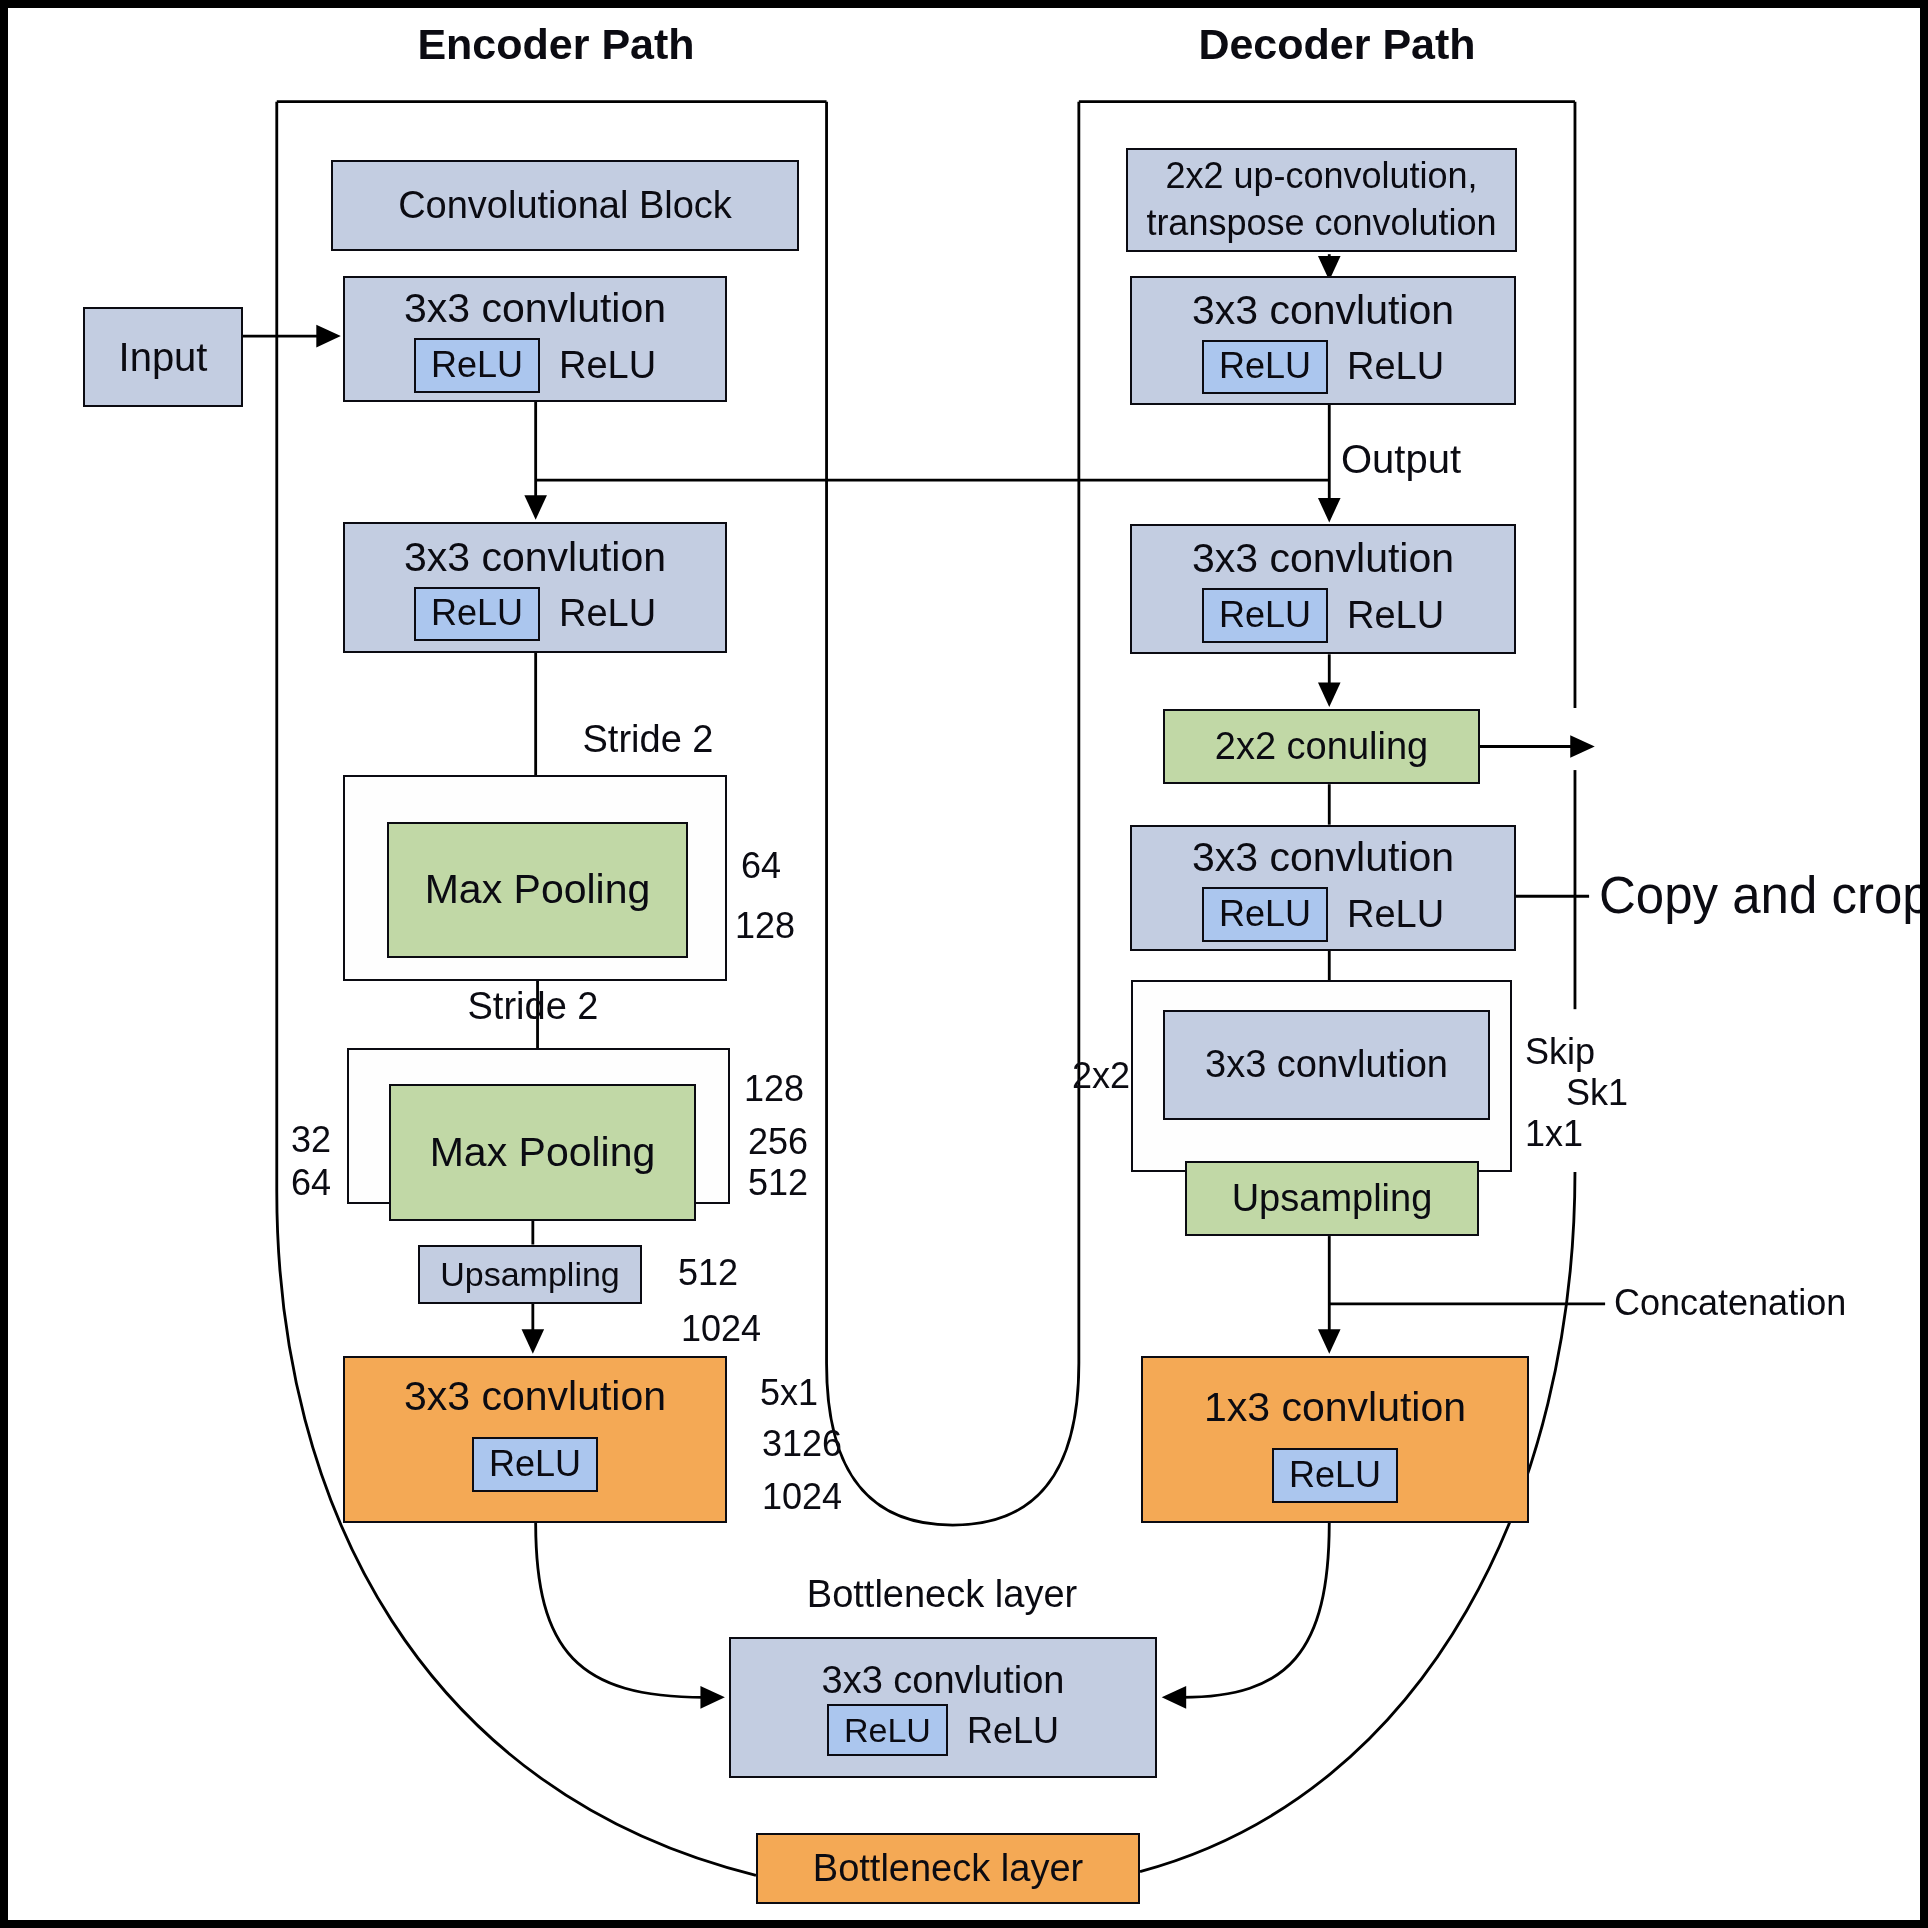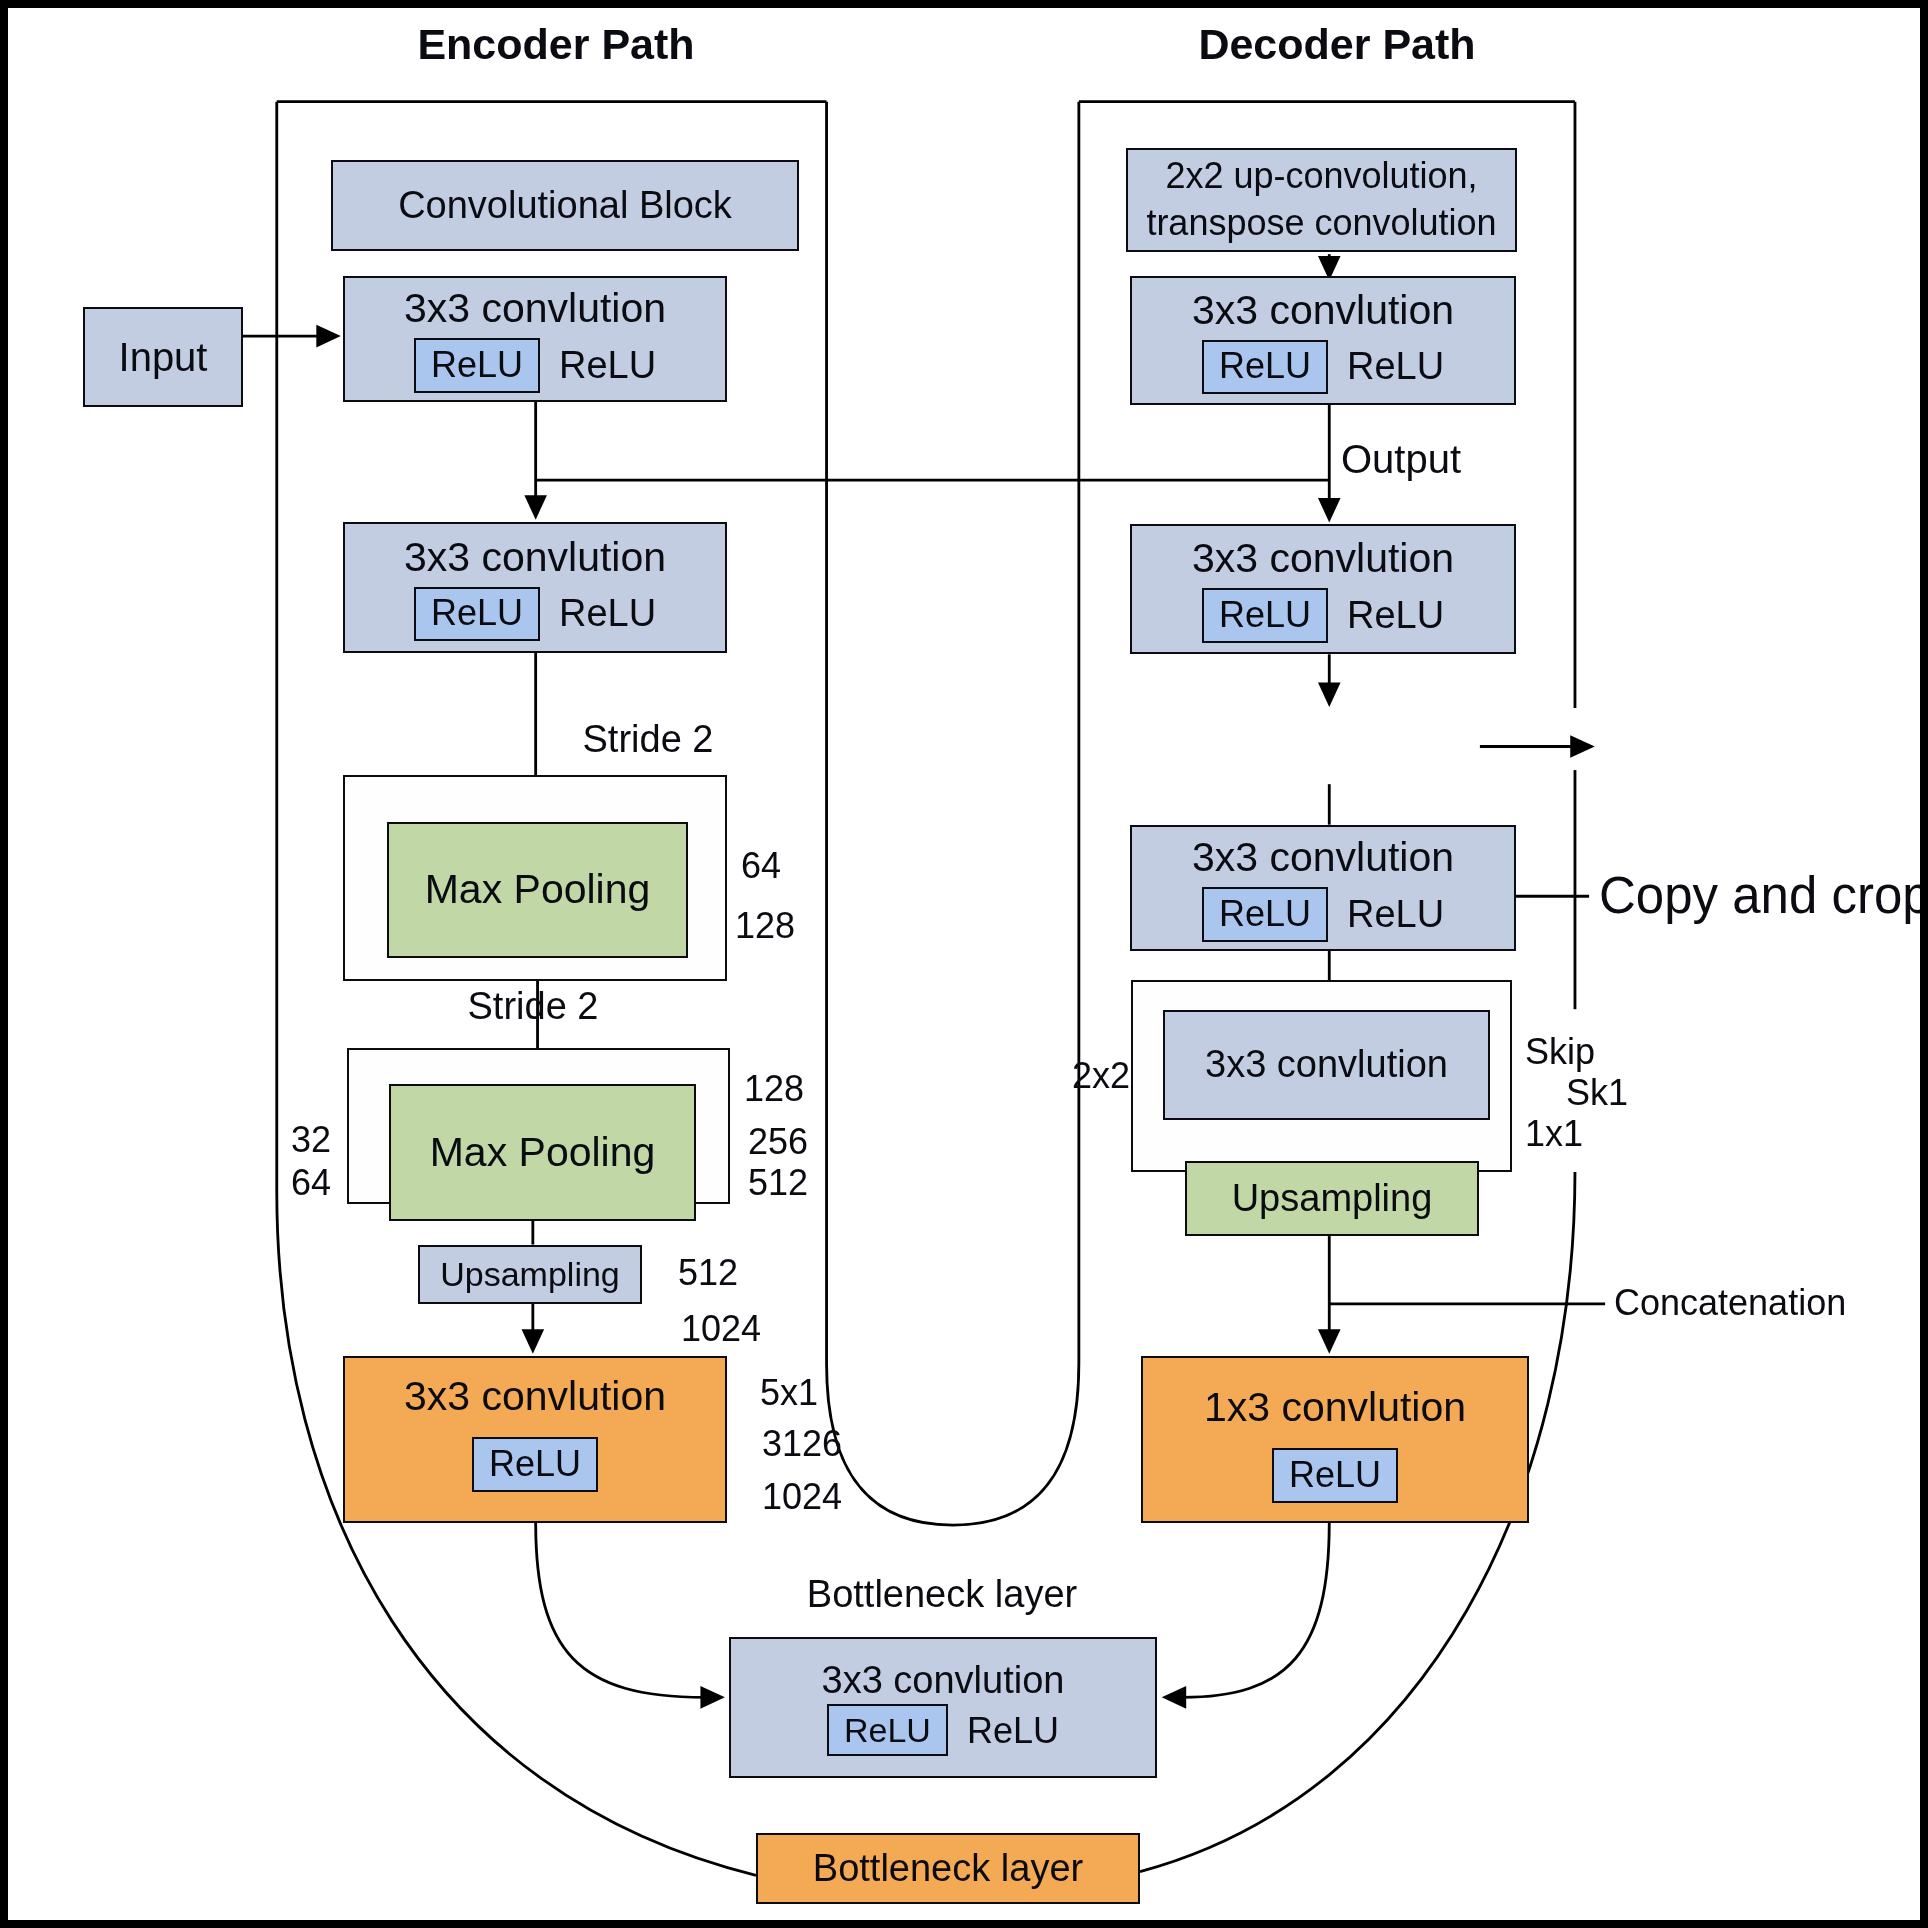--- a/index.html
+++ b/index.html
@@ -153,20 +153,23 @@
   <div class="lbl lbl-left" style="left:1341px;top:459px;font-size:40px;">Output</div>
 
   <div class="box blue" style="left:1130px;top:524px;width:386px;height:130px;">
     <span class="bt">3x3 convlution</span>
     <div class="rr">
       <span class="chip">ReLU</span>
       <span class="rt">ReLU</span>
     </div>
   </div>
 
+  <div class="box green" style="left:1163px;top:709px;width:317px;height:75px;">
+    <span class="bt-sm">2x2 conuling</span>
+  </div>
 
   <div class="box blue" style="left:1130px;top:825px;width:386px;height:126px;">
     <span class="bt">3x3 convlution</span>
     <div class="rr">
       <span class="chip">ReLU</span>
       <span class="rt">ReLU</span>
     </div>
   </div>
 
   <div class="lbl lbl-left" style="left:1599px;top:895px;font-size:51px;">Copy and crop</div>

